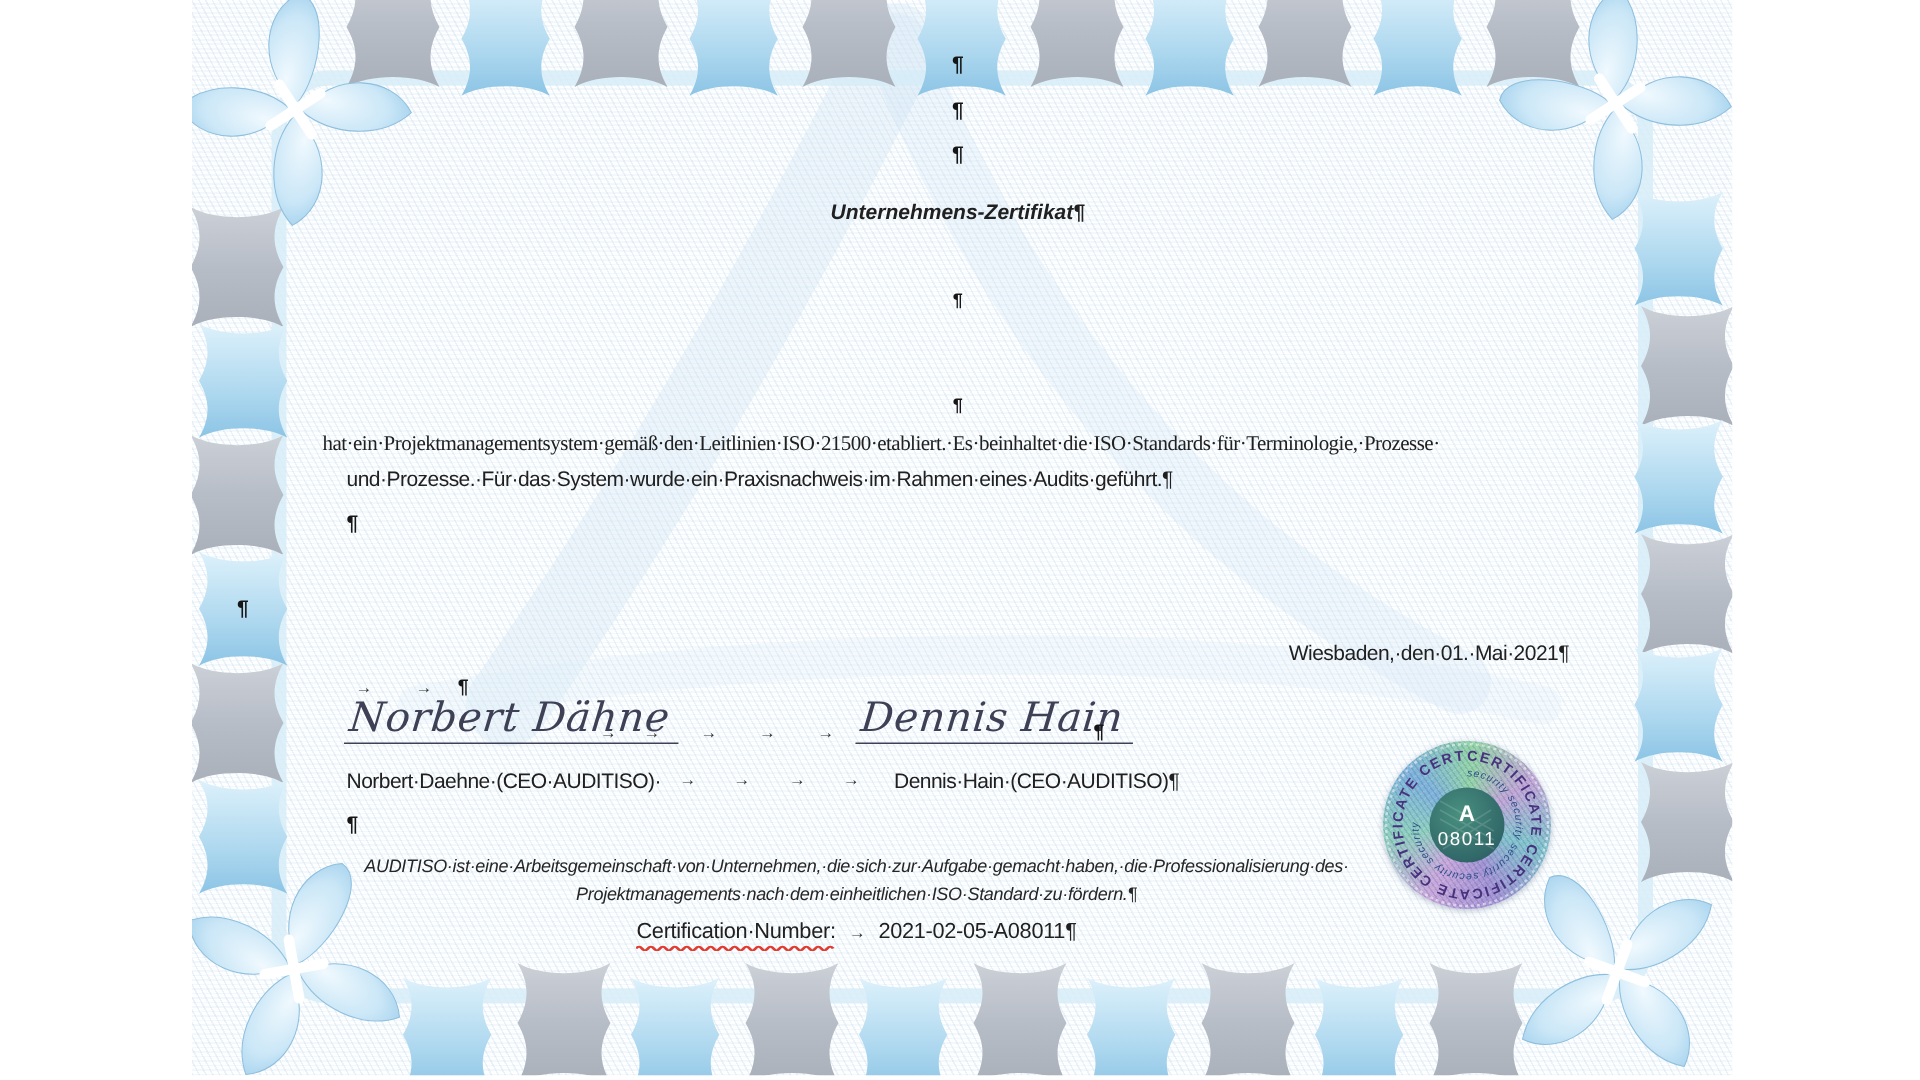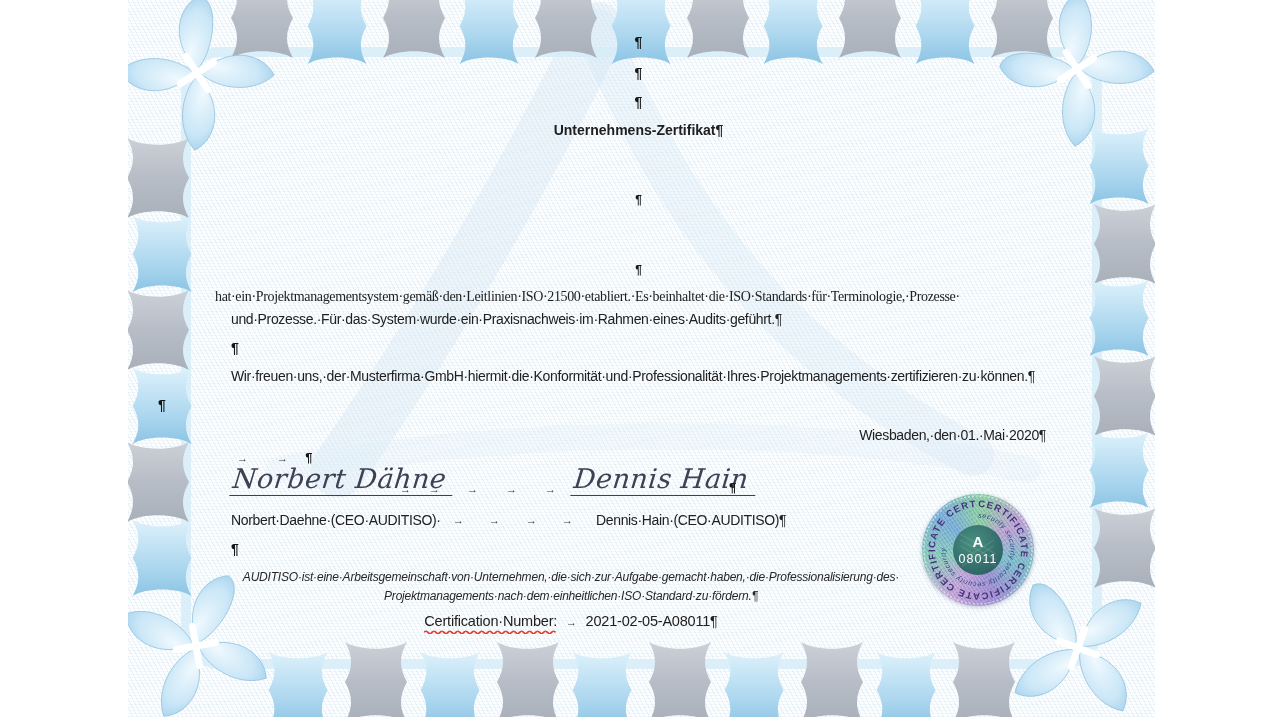--- a/index.html
+++ b/index.html
@@ -112,31 +112,30 @@
           <use href="#flower" transform="translate(68,646) rotate(35)"></use>
           <use href="#flower" transform="translate(950,648) rotate(-25)"></use>
         </g>
     </svg>
 
     <div id="content">
       <div class="t ctr pil" style="top:34px;font-size:14px;">¶</div>
       <div class="t ctr pil" style="top:65px;font-size:14px;">¶</div>
       <div class="t ctr pil" style="top:94px;font-size:14px;">¶</div>
 
-      <div class="t ctr b" style="top:122px;font-size:14px;">Unternehmens-Zertifikat¶</div>
+      <div class="t ctr b" style="top:133px;font-size:14px;font-style:italic;">Unternehmens-Zertifikat¶</div>
       <div class="t ctr pil" style="top:193px;font-size:12px;">¶</div>
       <div class="t ctr pil" style="top:263px;font-size:12px;">¶</div>
 
       <div class="t body-line" style="left:87px;top:289px;font-family:Liberation Serif, serif;">hat·ein·Projektmanagementsystem·gemäß·den·Leitlinien·ISO·21500·etabliert.·Es·beinhaltet·die·ISO·Standards·für·Terminologie,·Prozesse·</div>
       <div class="t body-line" style="left:103px;top:311px;">und·Prozesse.·Für·das·System·wurde·ein·Praxisnachweis·im·Rahmen·eines·Audits·geführt.¶</div>
       <div class="t pil" style="left:103px;top:340px;font-size:14px;">¶</div>
-      <div class="t body-line" style="left:103px;top:368px;">Wir·freuen·uns,·der·Musterfirma·GmbH·hiermit·die·Konformität·und·Professionalität·Ihres·Projektmanagements·zertifizieren·zu·können.¶</div>
       <div class="t pil" style="left:30px;top:397px;font-size:14px;">¶</div>
 
-      <div class="t ctr body-line" style="top:427px;text-align:right;">Wiesbaden,·den·01.·Mai·2020¶</div>
+      <div class="t ctr body-line" style="top:427px;text-align:right;">Wiesbaden,·den·01.·Mai·2021¶</div>
 
       <div class="t" style="left:109px;top:450px;font-size:11px;">
         <span class="small-tab">→</span>
         <span class="small-tab" style="margin-left:26px;">→</span>
         <span class="pil" style="margin-left:14px;font-size:13px;">¶</span>
       </div>
 
       <div class="t sig" style="left:103px;top:463px;">Norbert Dähne</div>
       <span class="t small-tab" style="left:272px;top:483px;">→</span>
       <span class="t small-tab" style="left:301px;top:483px;">→</span>

